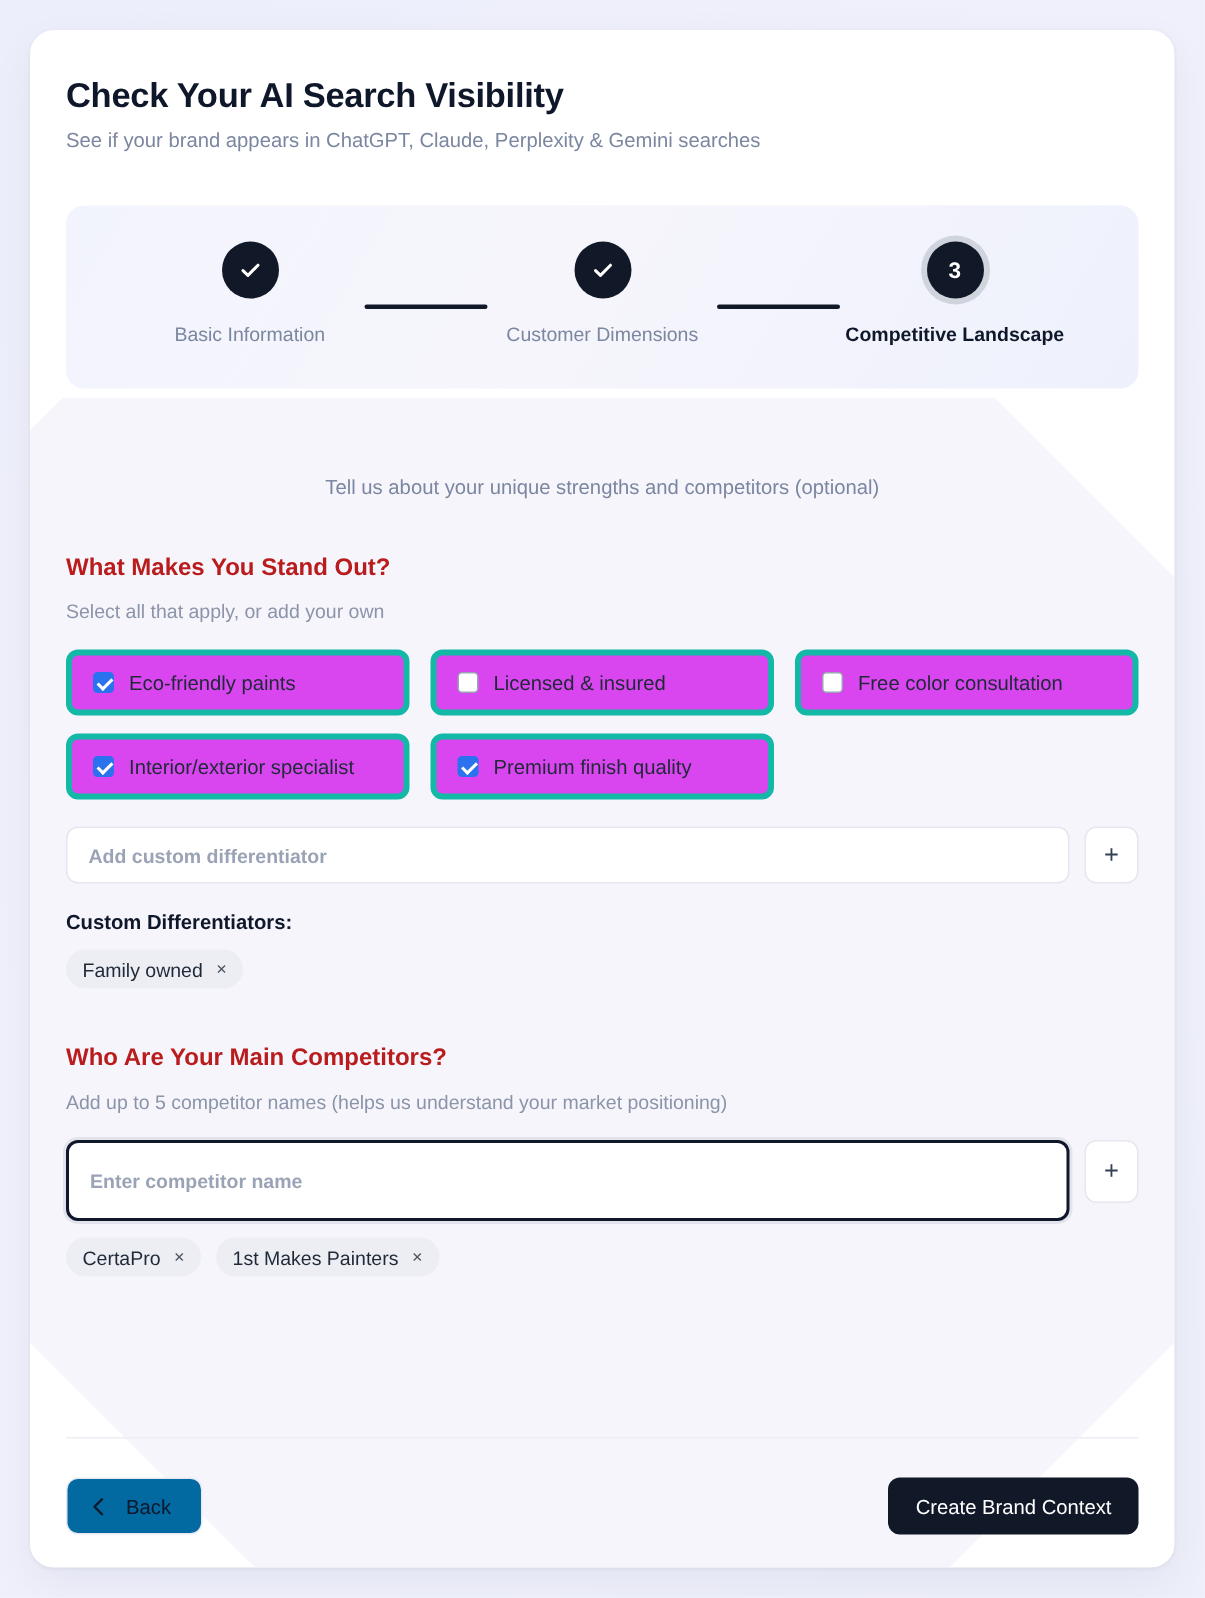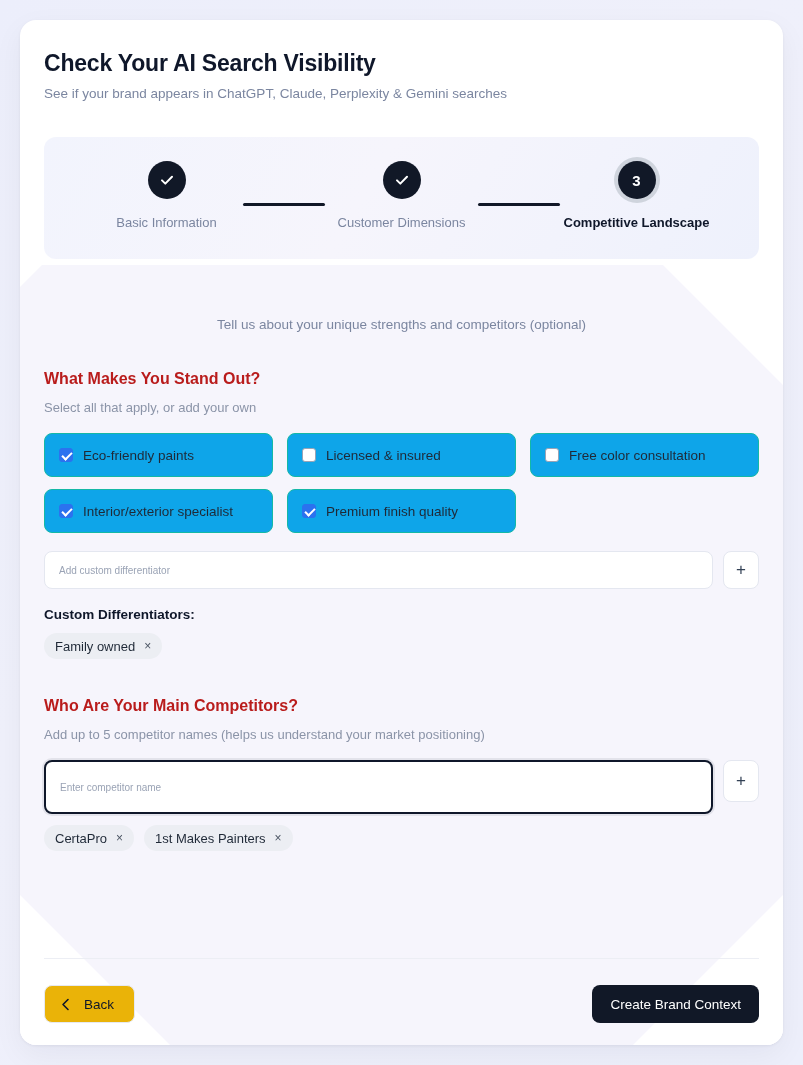--- a/index.html
+++ b/index.html
@@ -183,22 +183,22 @@
     display: grid;
     grid-template-columns: repeat(3, 1fr);
     gap: 12px 14px;
   }
   .checkbox-card {
     height: 44px;
     display: flex;
     align-items: center;
     gap: 10px;
     padding: 0 14px;
-    background: #0ea5e9;
-    border: 1px solid #14b8a6;
+    background: #d946ef;
+    border: 4px solid #14b8a6;
     border-radius: 8px;
     cursor: pointer;
   }
   .cbox {
     width: 14px;
     height: 14px;
     flex: 0 0 14px;
     border: 1.5px solid #9aa3b5;
     border-radius: 3px;
     background: #ffffff;
@@ -226,25 +226,26 @@
     display: flex;
     gap: 10px;
     align-items: stretch;
   }
   .text-input {
     flex: 1;
     height: 38px;
     border: 1px solid #e4e7f0;
     border-radius: 8px;
     padding: 0 14px;
-    font-size: 10px;
+    font-size: 13px;
     font-family: "Liberation Sans", sans-serif;
     color: #1f2937;
     background: #ffffff;
     outline: none;
+    font-weight: bold;
   }
   .text-input::placeholder { color: #9aa3b5; }
 
   .text-input.focused {
     border: 2px solid #0f172a;
     height: 54px;
     box-shadow: 0 0 0 2px rgba(15,23,42,0.08);
   }
 
   .add-btn {
@@ -304,21 +305,21 @@
     display: flex;
     align-items: center;
     justify-content: space-between;
   }
   .btn-back {
     display: inline-flex;
     align-items: center;
     gap: 14px;
     height: 38px;
     padding: 0 20px 0 16px;
-    background: #eab308;
+    background: #0369a1;
     border: 1px solid #e6e9f1;
     border-radius: 8px;
     font-size: 13.5px;
     color: #0f172a;
     cursor: pointer;
   }
   .btn-back svg { width: 9px; height: 13px; display: block; }
   .btn-primary {
     height: 38px;
     padding: 0 18px;

